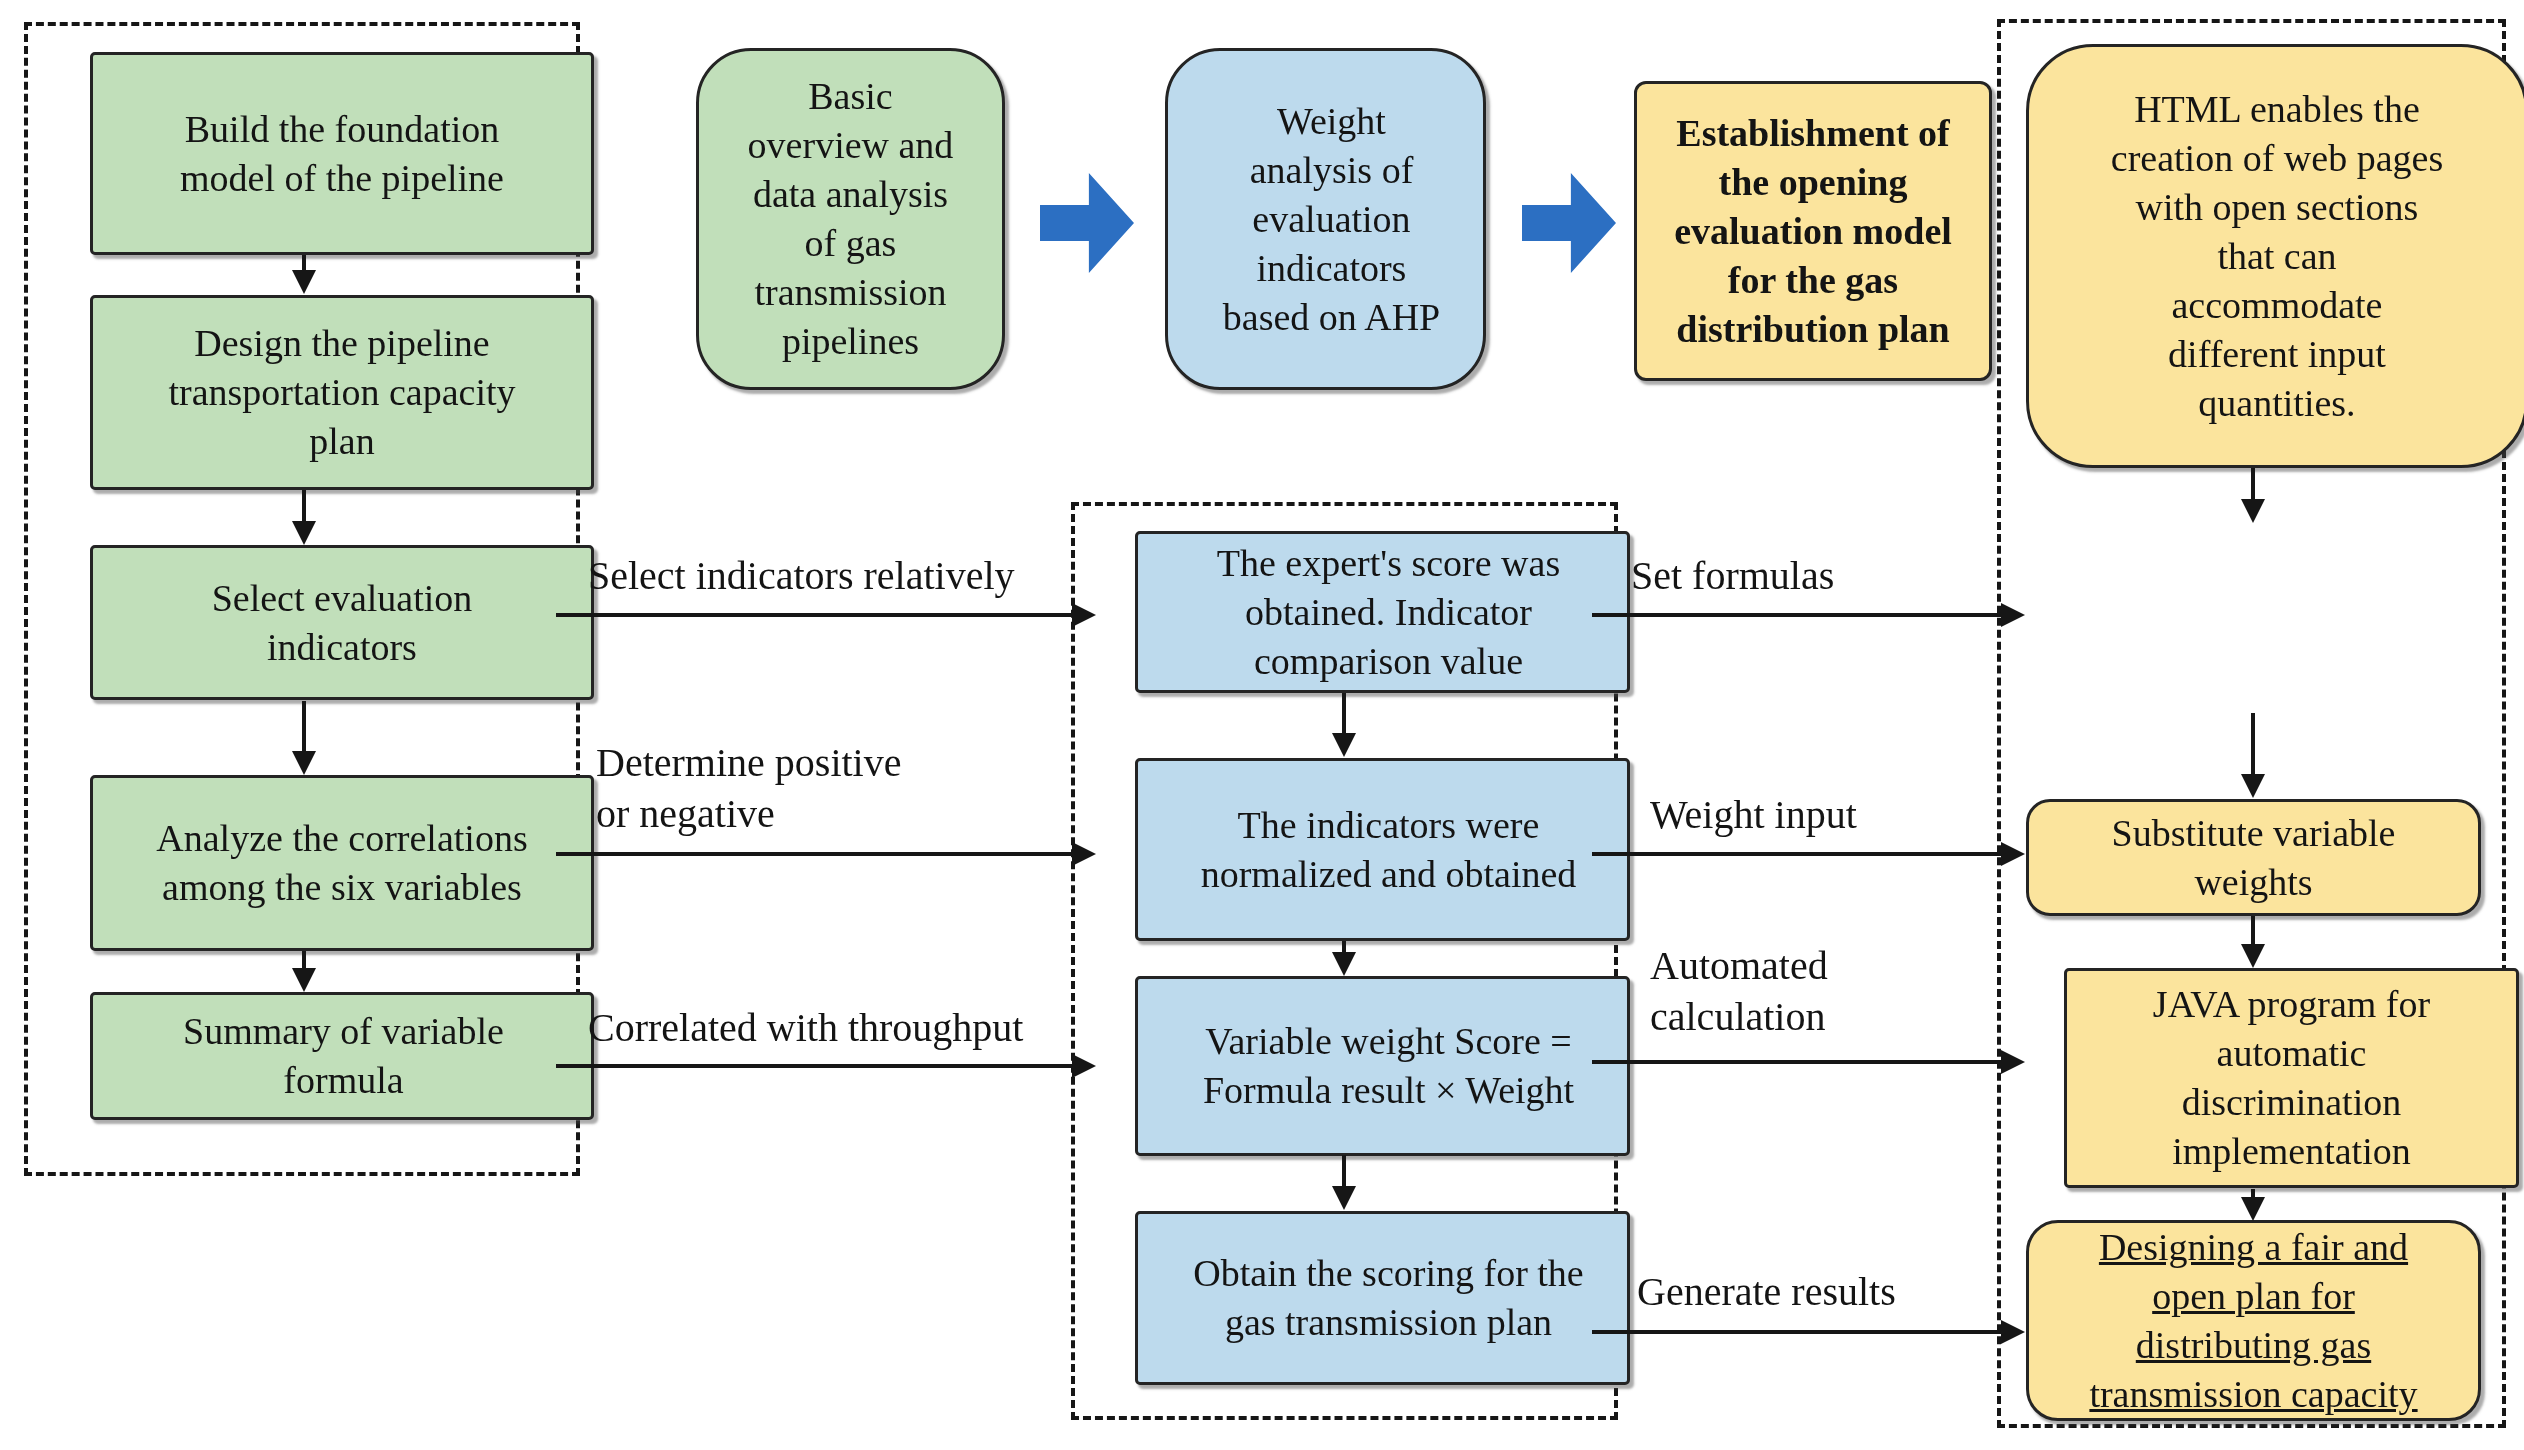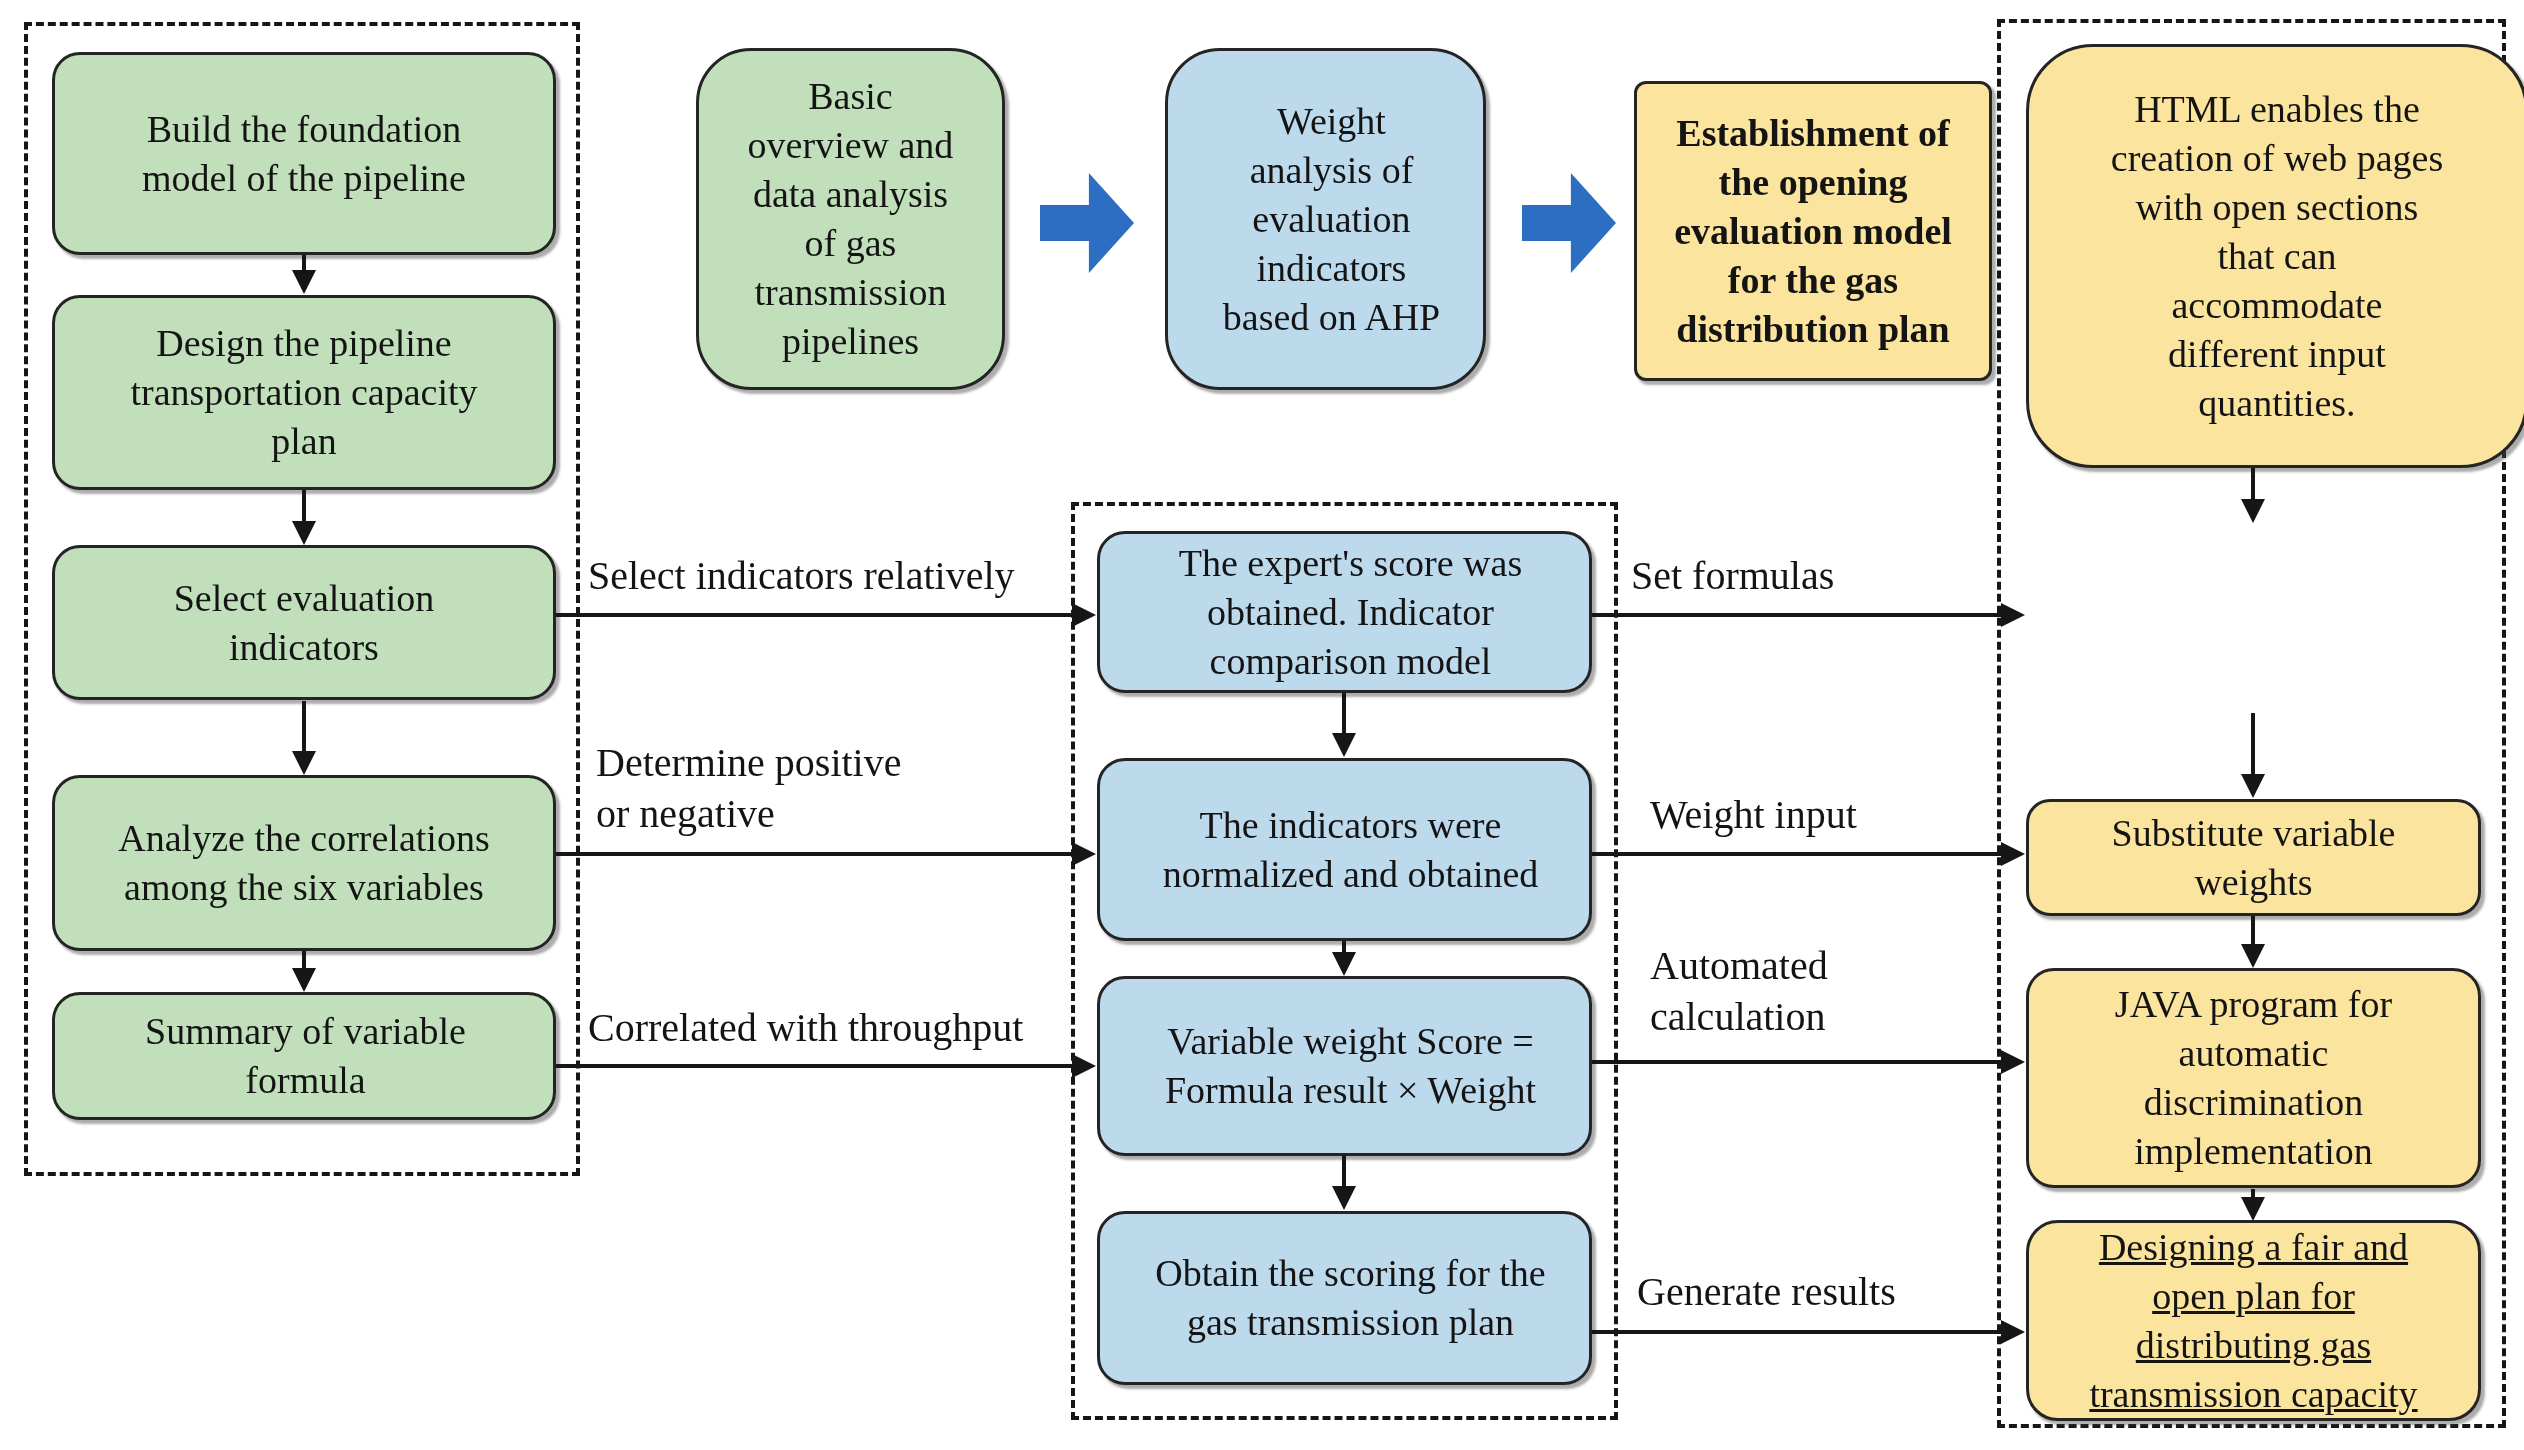--- a/index.html
+++ b/index.html
@@ -13,21 +13,21 @@
     border:3.2px solid #242424;
     display:flex;align-items:center;justify-content:center;
     text-align:center;color:var(--text,#141414);
     font-size:38px;line-height:49px;white-space:pre-line;
     padding:4.8px 11px;
     box-shadow:3.2px 4px 2.4px rgba(70,70,70,0.45);
   }
   .green{background:var(--green,#c1dfba);}
   .blue{background:var(--blue,#bddaed);padding-left:23px;}
   .yellow{background:var(--yellow,#fbe49d);}
-  .r30{border-radius:24px;} .r40{border-radius:32px;} .r45{border-radius:28px;}
+  .r30{border-radius:24px;} .r40{border-radius:32px;} .r45{border-radius:5px;margin-left:38px;}
   .r60{border-radius:12px;font-weight:bold;} .r70{border-radius:55px;} .r85{border-radius:67px;}
 
   
   .harrow{position:absolute;height:4px;background:#161616;}
   .harrow::after{content:"";position:absolute;right:-23px;top:-10.3px;
     border-top:12px solid transparent;border-bottom:12px solid transparent;
     border-left:24px solid #161616;}
   .varrow{position:absolute;width:4px;background:#161616;}
   .varrow::after{content:"";position:absolute;bottom:-22px;left:-10.3px;
     border-left:12px solid transparent;border-right:12px solid transparent;
@@ -80,21 +80,21 @@
 based on AHP</div>
   <div class="chev" style="left:1522px;top:173px;width:94px;height:100px;"></div>
   <div class="box yellow r60" style="left:1634px;top:81px;width:358px;height:300px;">Establishment of
 the opening
 evaluation model
 for the gas
 distribution plan</div>
 
   <div class="box blue r45" style="left:1097px;top:531px;width:495px;height:162px;">The expert's score was
 obtained. Indicator
-comparison model</div>
+comparison value</div>
   <div class="box blue r45" style="left:1097px;top:758px;width:495px;height:183px;">The indicators were
 normalized and obtained</div>
   <div class="box blue r45" style="left:1097px;top:976px;width:495px;height:180px;">Variable weight Score =
 Formula result × Weight</div>
   <div class="box blue r45" style="left:1097px;top:1211px;width:495px;height:174px;">Obtain the scoring for the
 gas transmission plan</div>
 
   <div class="varrow" style="left:1342px;top:693px;height:42px;"></div>
   <div class="varrow" style="left:1342px;top:941px;height:12.7px;"></div>
   <div class="varrow" style="left:1342px;top:1155px;height:33px;"></div>

